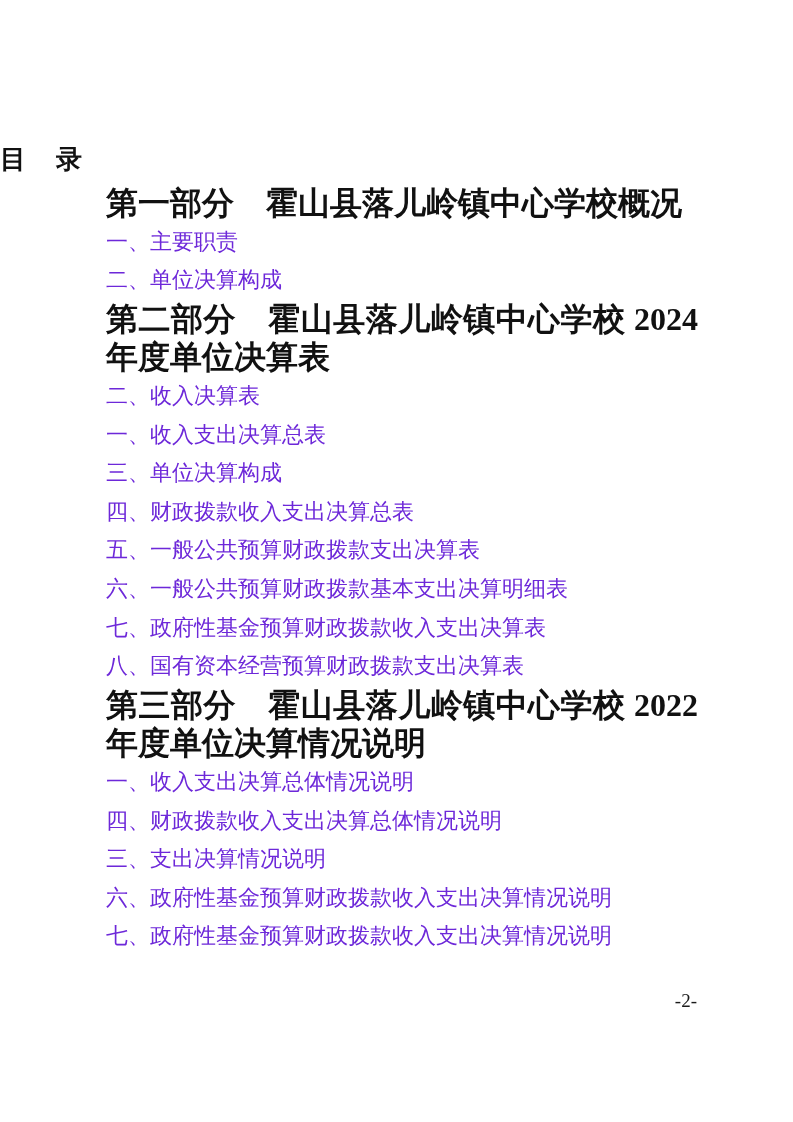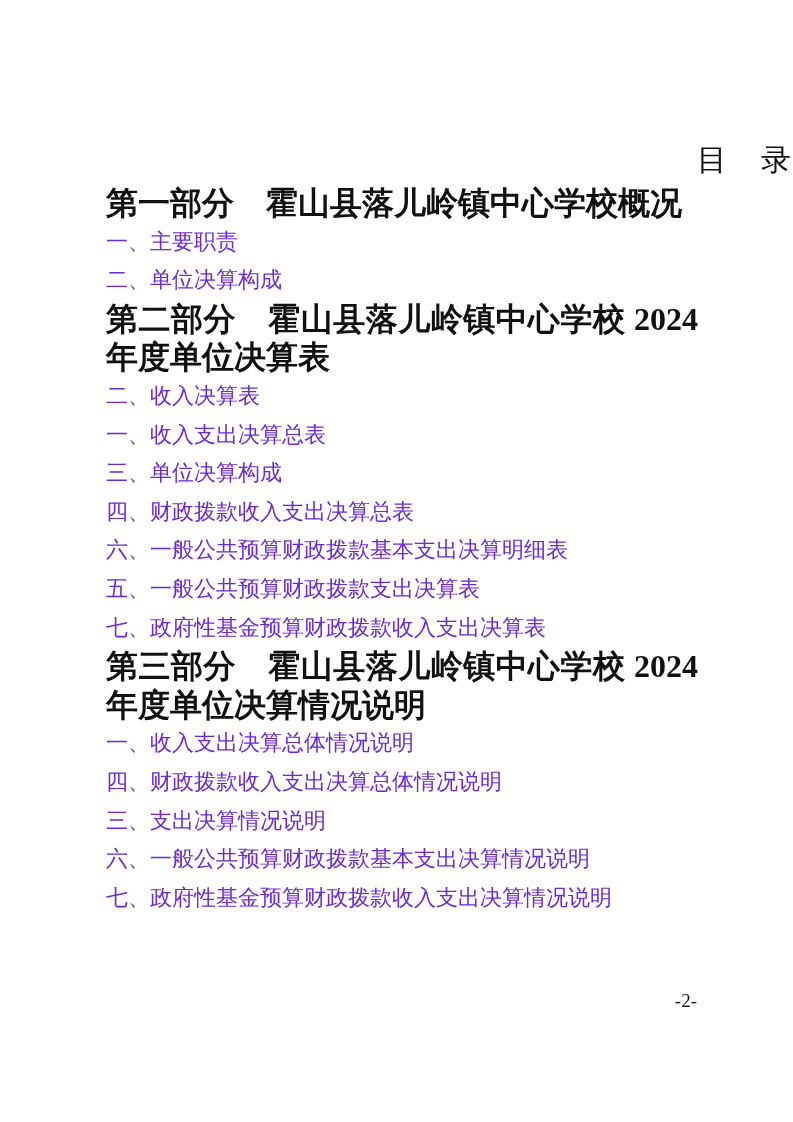--- a/index.html
+++ b/index.html
@@ -14,23 +14,23 @@
     background: #ffffff;
     overflow: hidden;
     font-family: "Liberation Serif", "DejaVu Serif", serif;
     color: #1a1a1a;
   }
   .doc-title {
     position: absolute;
     top: 142px;
     left: 0;
     right: 0;
-    text-align: right;
-    font-size: 30px;
-    font-weight: 400;
+    text-align: left;
+    font-size: 26px;
+    font-weight: 700;
     line-height: 36px;
     letter-spacing: 2px;
     color: #111111;
   }
   .toc {
     position: absolute;
     left: 106px;
     top: 184px;
     width: 592px;
   }
@@ -69,26 +69,27 @@
 
   <div class="toc">
     <div class="toc-line h">第一部分　霍山县落儿岭镇中心学校概况</div>
     <div class="toc-line it">一、主要职责</div>
     <div class="toc-line it">二、单位决算构成</div>
     <div class="toc-line h">第二部分　霍山县落儿岭镇中心学校 2024 年度单位决算表</div>
     <div class="toc-line it">二、收入决算表</div>
     <div class="toc-line it">一、收入支出决算总表</div>
     <div class="toc-line it">三、单位决算构成</div>
     <div class="toc-line it">四、财政拨款收入支出决算总表</div>
+    <div class="toc-line it">五、一般公共预算财政拨款支出决算表</div>
     <div class="toc-line it">六、一般公共预算财政拨款基本支出决算明细表</div>
-    <div class="toc-line it">五、一般公共预算财政拨款支出决算表</div>
     <div class="toc-line it">七、政府性基金预算财政拨款收入支出决算表</div>
-    <div class="toc-line h">第三部分　霍山县落儿岭镇中心学校 2024 年度单位决算情况说明</div>
+    <div class="toc-line it">八、国有资本经营预算财政拨款支出决算表</div>
+    <div class="toc-line h">第三部分　霍山县落儿岭镇中心学校 2022 年度单位决算情况说明</div>
     <div class="toc-line it">一、收入支出决算总体情况说明</div>
     <div class="toc-line it">四、财政拨款收入支出决算总体情况说明</div>
     <div class="toc-line it">三、支出决算情况说明</div>
-    <div class="toc-line it">六、一般公共预算财政拨款基本支出决算情况说明</div>
+    <div class="toc-line it">六、政府性基金预算财政拨款收入支出决算情况说明</div>
     <div class="toc-line it">七、政府性基金预算财政拨款收入支出决算情况说明</div>
   </div>
 
   <div class="page-number">-2-</div>
 
 </div>
 
 </body></html>

